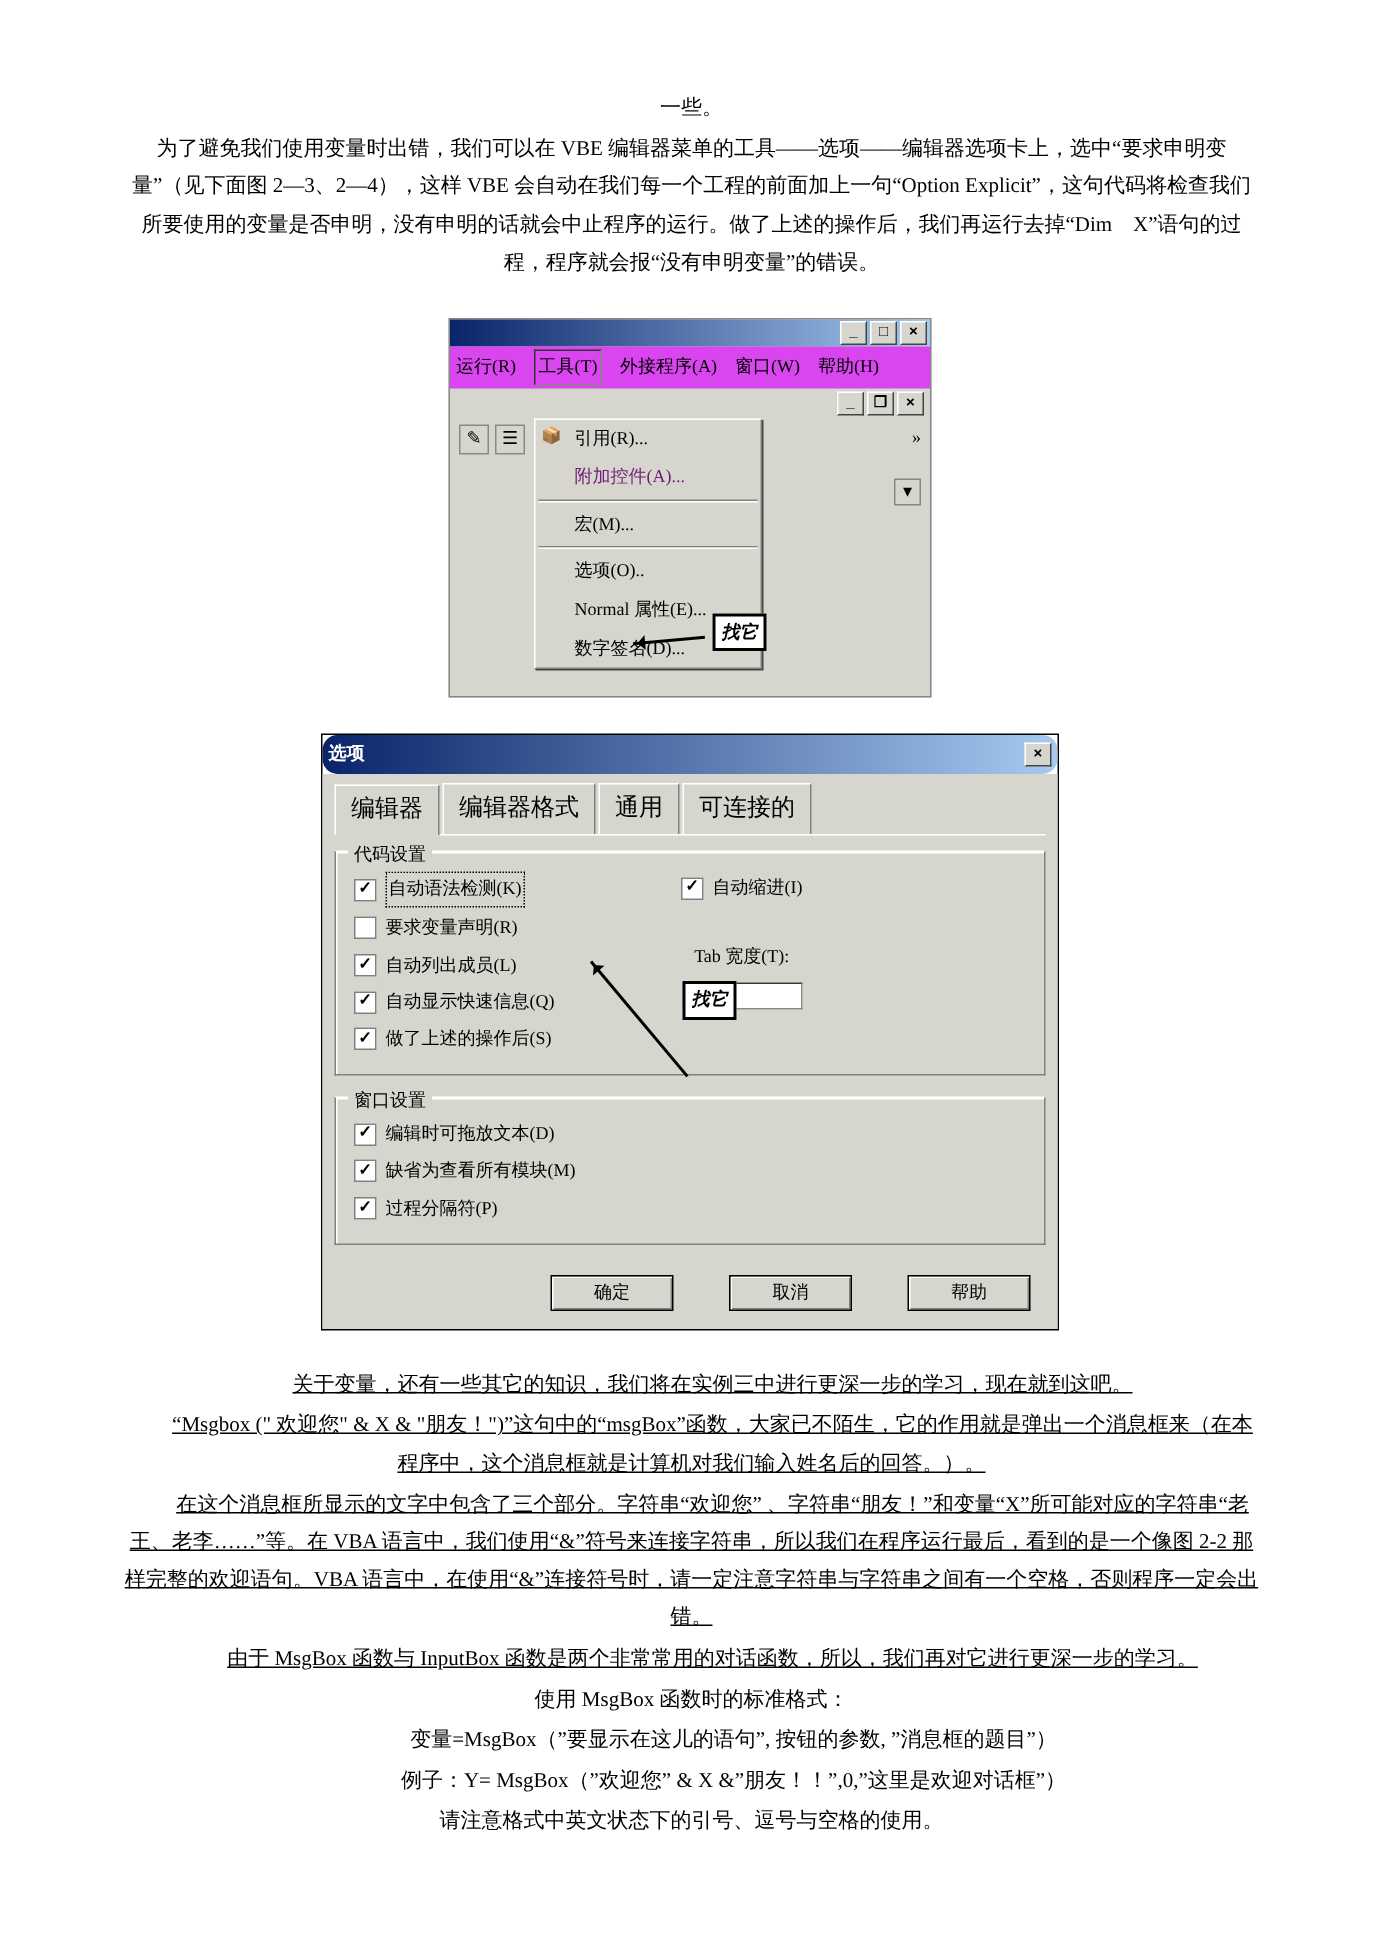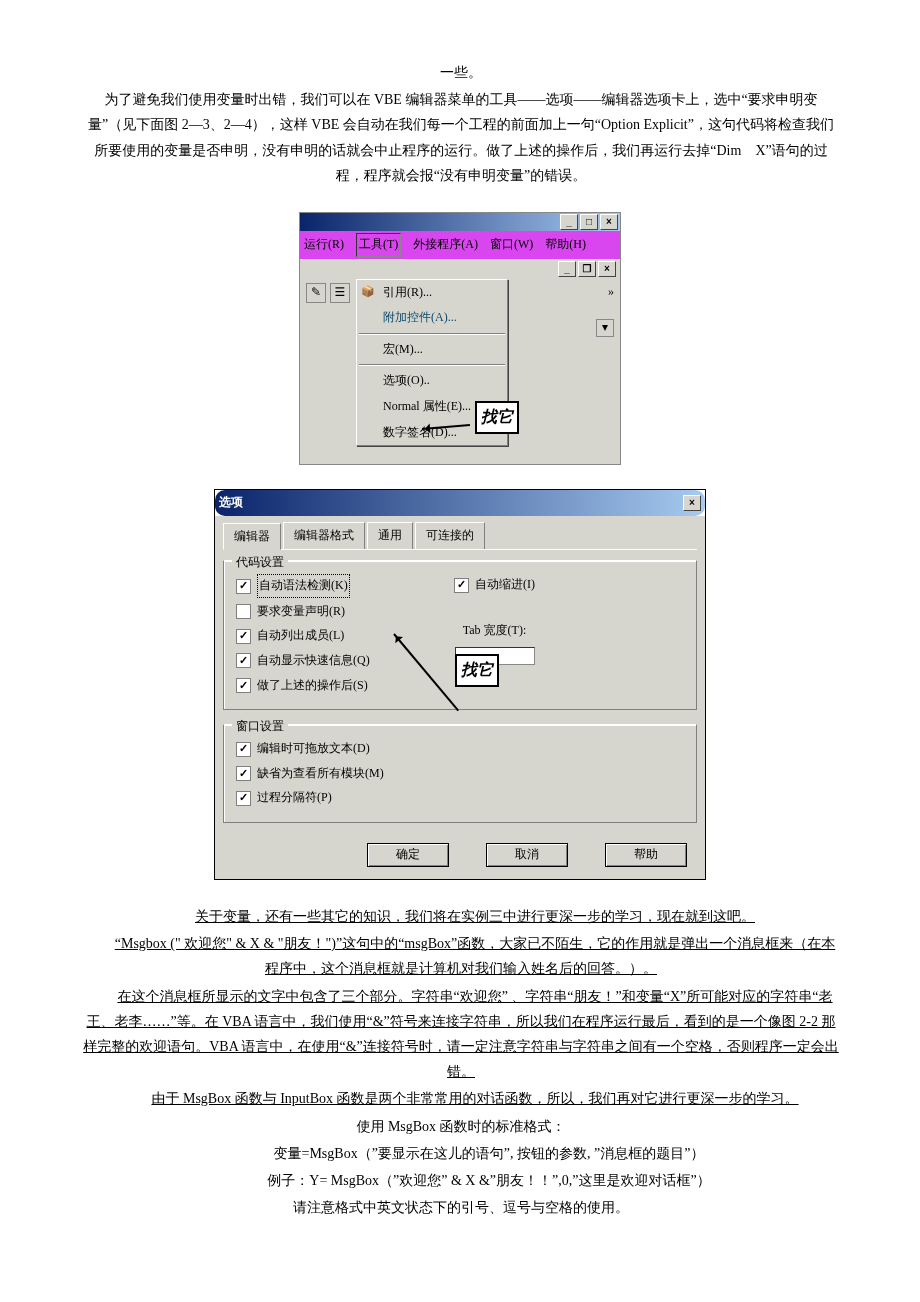--- a/index.html
+++ b/index.html
@@ -54,34 +54,34 @@
   .dropdown {
     position: relative;
     margin: 0 0 0 52px;
     width: 150px;
     background: #d6d6ce;
     border: 1px solid #808080;
     border-top-color:#fff; border-left-color:#fff;
     box-shadow: 1px 1px 0 #444;
   }
   .dd-item { padding: 2px 6px 2px 26px; position: relative; }
-  .dd-item.disabled { color: #0c4a6e; }
+  .dd-item.disabled { color: #701a75; }
   .dd-sep { border-top: 1px solid #808080; border-bottom: 1px solid #fff; margin: 2px 2px; }
   .dd-icon {
     position:absolute; left:4px; top:2px; width:14px; height:14px;
     font-size: 11px;
   }
   .callout {
     display:inline-block;
     border:2px solid #000;
     padding:0 4px;
     font-family:"KaiTi","SimSun",serif;
     font-style: italic;
     font-weight: bold;
-    font-size: 16px;
+    font-size: 12px;
     background:#fff;
   }
   .call1 { position:absolute; left:175px; bottom:30px; }
   .arrow1 {
     position:absolute;
     left:122px; bottom:36px;
     width:48px; height:2px; background:#000;
     transform: rotate(-5deg);
   }
   .arrow1::before{
@@ -111,21 +111,21 @@
     border-radius: 10px;
   }
   .dlg-body { background:#d6d6ce; padding: 6px 8px 12px 8px; }
   .tabs { display:flex; border-bottom:1px solid #fff; margin-bottom:10px;}
   .tab {
     padding: 2px 10px;
     border: 1px solid #808080; border-bottom: none;
     border-top-color:#fff; border-left-color:#fff;
     background:#d6d6ce;
     margin-right:2px;
-    font-size:12px;
+    font-size:16px;
   }
   .tab.sel { position:relative; top:1px; border-bottom:1px solid #d6d6ce; }
   .group {
     border: 1px solid #808080; border-top-color:#fff; border-left-color:#808080;
     box-shadow: inset 1px 1px 0 #fff;
     margin: 8px 0 14px 0;
     padding: 10px 12px 10px 12px;
     position: relative;
   }
   .group-title {

